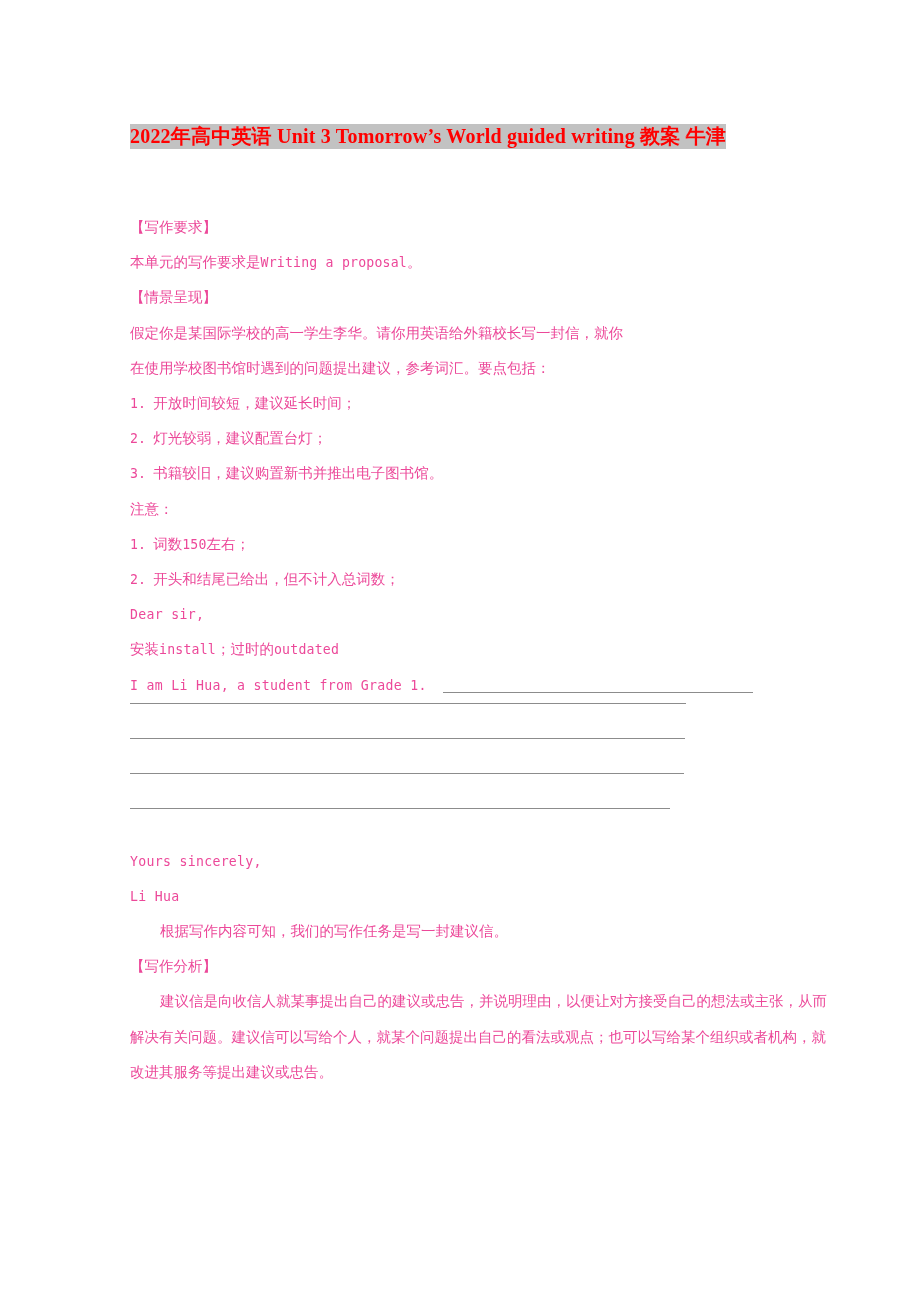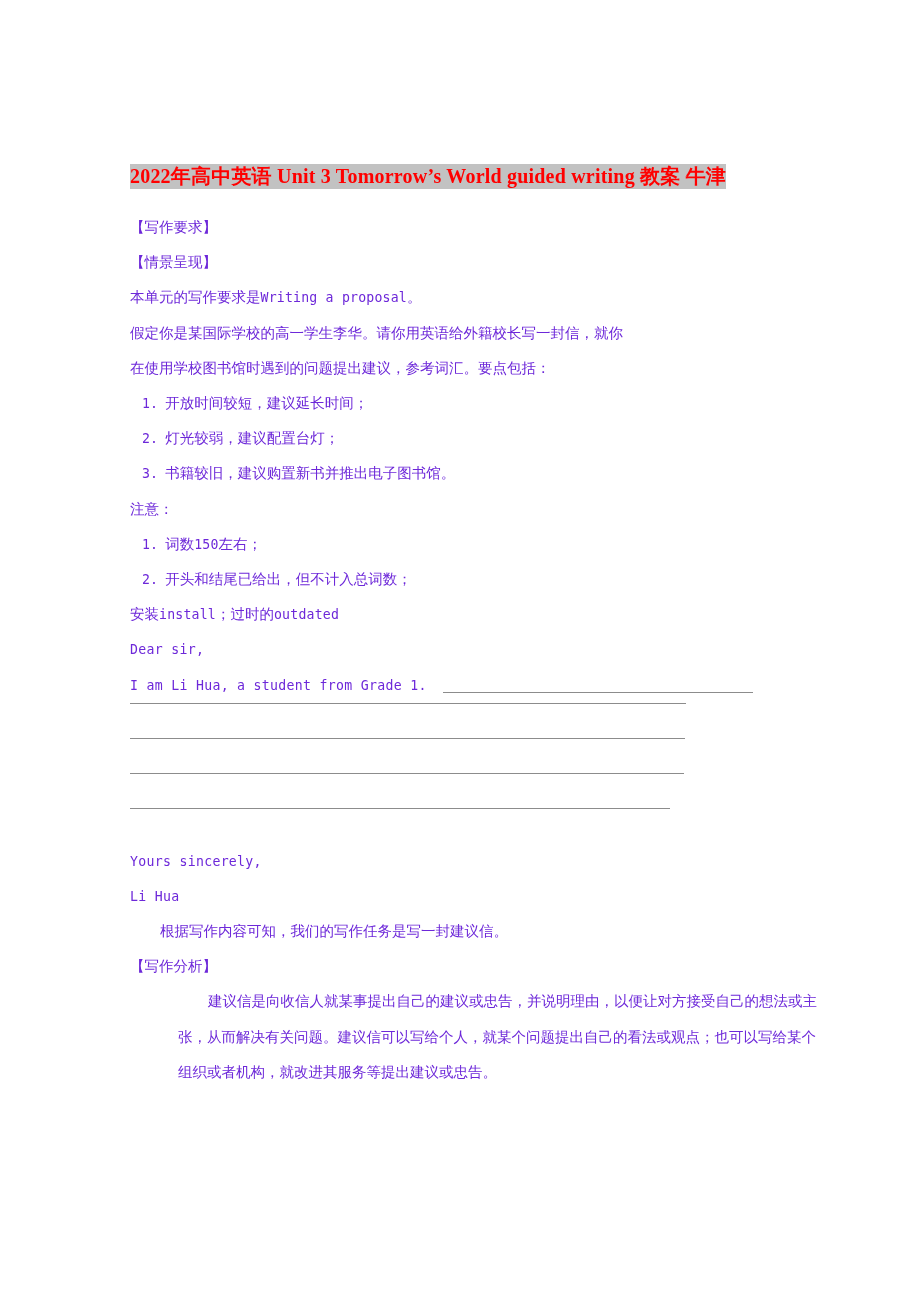--- a/index.html
+++ b/index.html
@@ -26,21 +26,20 @@
     overflow: hidden;
   }
 
   
   .title-block {
     position: absolute;
     left: 130px;
     top: 118px;
     width: 660px;
     text-align: center;
-    margin-top: 40px;
   }
   .title-line {
     font-size: 20px;
     line-height: 37px;
     font-weight: bold;
     color: #ff0000;
     letter-spacing: 0.2px;
     white-space: nowrap;
   }
   .title-line .hl {
@@ -56,42 +55,42 @@
   .body-block {
     position: absolute;
     left: 130px;
     top: 210px;
     width: 700px;
   }
 
   .p {
     font-size: 14.5px;
     line-height: 35.2px;
-    color: #6d28d9;
+    color: #ec4899;
     white-space: nowrap;
     font-family: "Liberation Serif", "DejaVu Serif", serif;
   }
-  .p.wrap { white-space: normal; margin-left: 48px; }
+  .p.wrap { white-space: normal; }
 
   
   .lat {
     font-family: "DejaVu Sans Mono", "Liberation Mono", monospace;
     font-size: 13.2px;
     letter-spacing: 0.2px;
   }
   .p.latin {
     font-family: "DejaVu Sans Mono", "Liberation Mono", monospace;
     font-size: 13.2px;
     letter-spacing: 0.3px;
   }
 
   .heading { font-size: 14.5px; }
   .indent  { text-indent: 30px; }
 
-  .list-item { padding-left: 0; margin-left: 12px; }
+  .list-item { padding-left: 0; }
   .list-item .num {
     font-family: "DejaVu Sans Mono", "Liberation Mono", monospace;
     font-size: 13.2px;
   }
 
   
   .blank-line {
     display: inline-block;
     border-bottom: 1px solid #8c8c8c;
     vertical-align: -3px;
@@ -108,40 +107,40 @@
 <div id="page">
 
   <div class="title-block">
     <div class="title-line title-line-1"><span class="hl">2022年高中英语 Unit 3 Tomorrow’s World guided writing 教案 牛津</span></div>
   </div>
 
   <div class="body-block">
 
     <div class="p heading">【写作要求】</div>
 
+    <div class="p"><span>本单元的写作要求是</span><span class="lat">Writing a proposal</span><span>。</span></div>
+
     <div class="p heading">【情景呈现】</div>
-
-    <div class="p"><span>本单元的写作要求是</span><span class="lat">Writing a proposal</span><span>。</span></div>
 
     <div class="p">假定你是某国际学校的高一学生李华。请你用英语给外籍校长写一封信，就你</div>
     <div class="p">在使用学校图书馆时遇到的问题提出建议，参考词汇。要点包括：</div>
 
     <div class="p list-item"><span class="num">1.</span>&nbsp;&nbsp;<span>开放时间较短，建议延长时间；</span></div>
     <div class="p list-item"><span class="num">2.</span>&nbsp;&nbsp;<span>灯光较弱，建议配置台灯；</span></div>
     <div class="p list-item"><span class="num">3.</span>&nbsp;&nbsp;<span>书籍较旧，建议购置新书并推出电子图书馆。</span></div>
 
     <div class="p heading">注意：</div>
 
     <div class="p list-item"><span class="num">1.</span>&nbsp;&nbsp;<span>词数</span><span class="lat">150</span><span>左右；</span></div>
     <div class="p list-item"><span class="num">2.</span>&nbsp;&nbsp;<span>开头和结尾已给出，但不计入总词数；</span></div>
 
 
+    <div class="p latin">Dear sir,</div>
+
     <div class="p"><span>安装</span><span class="lat">install</span><span>；</span><span>过时的</span><span class="lat">outdated</span></div>
-
-    <div class="p latin">Dear sir,</div>
 
     <div class="p latin"><span>I am Li Hua, a student from Grade 1.</span>&nbsp;&nbsp;<span class="blank-line" style="width:310px;"></span></div>
 
     <div class="p rule-row">
         <span class="blank-line" style="width:556px;"></span>
       </div>
     <div class="p rule-row">
         <span class="blank-line" style="width:555px;"></span>
       </div>
     <div class="p rule-row">

